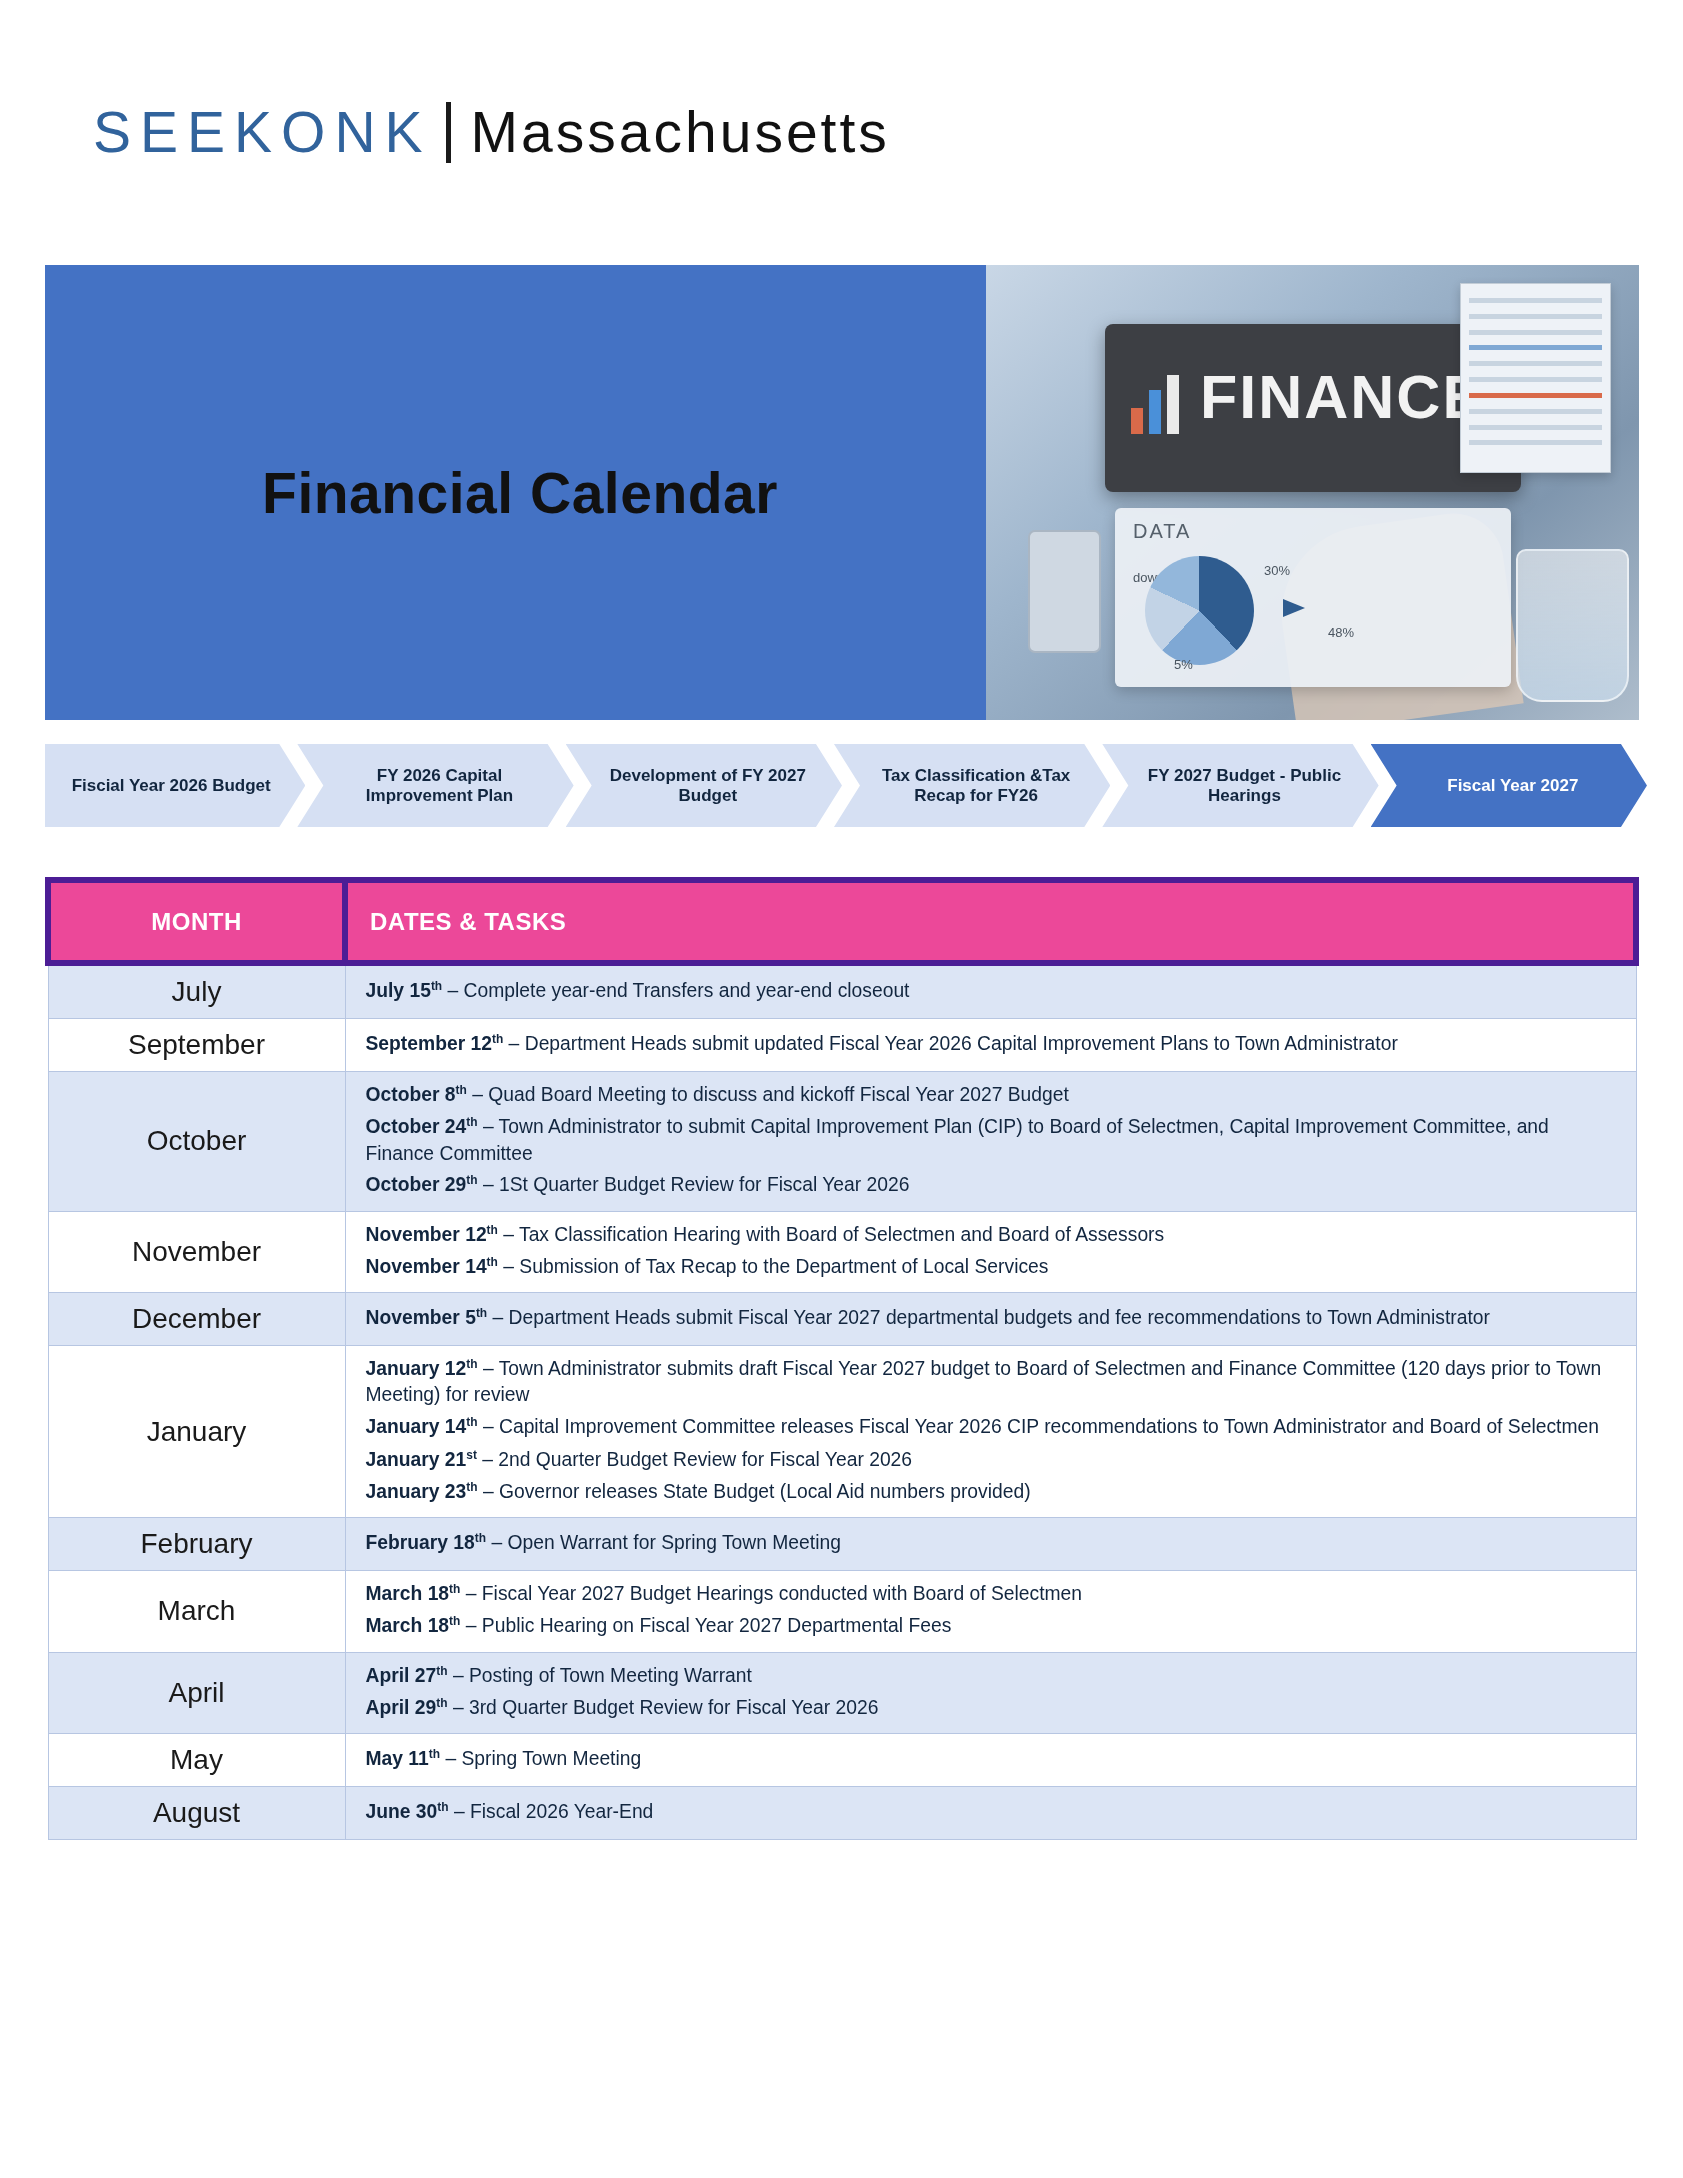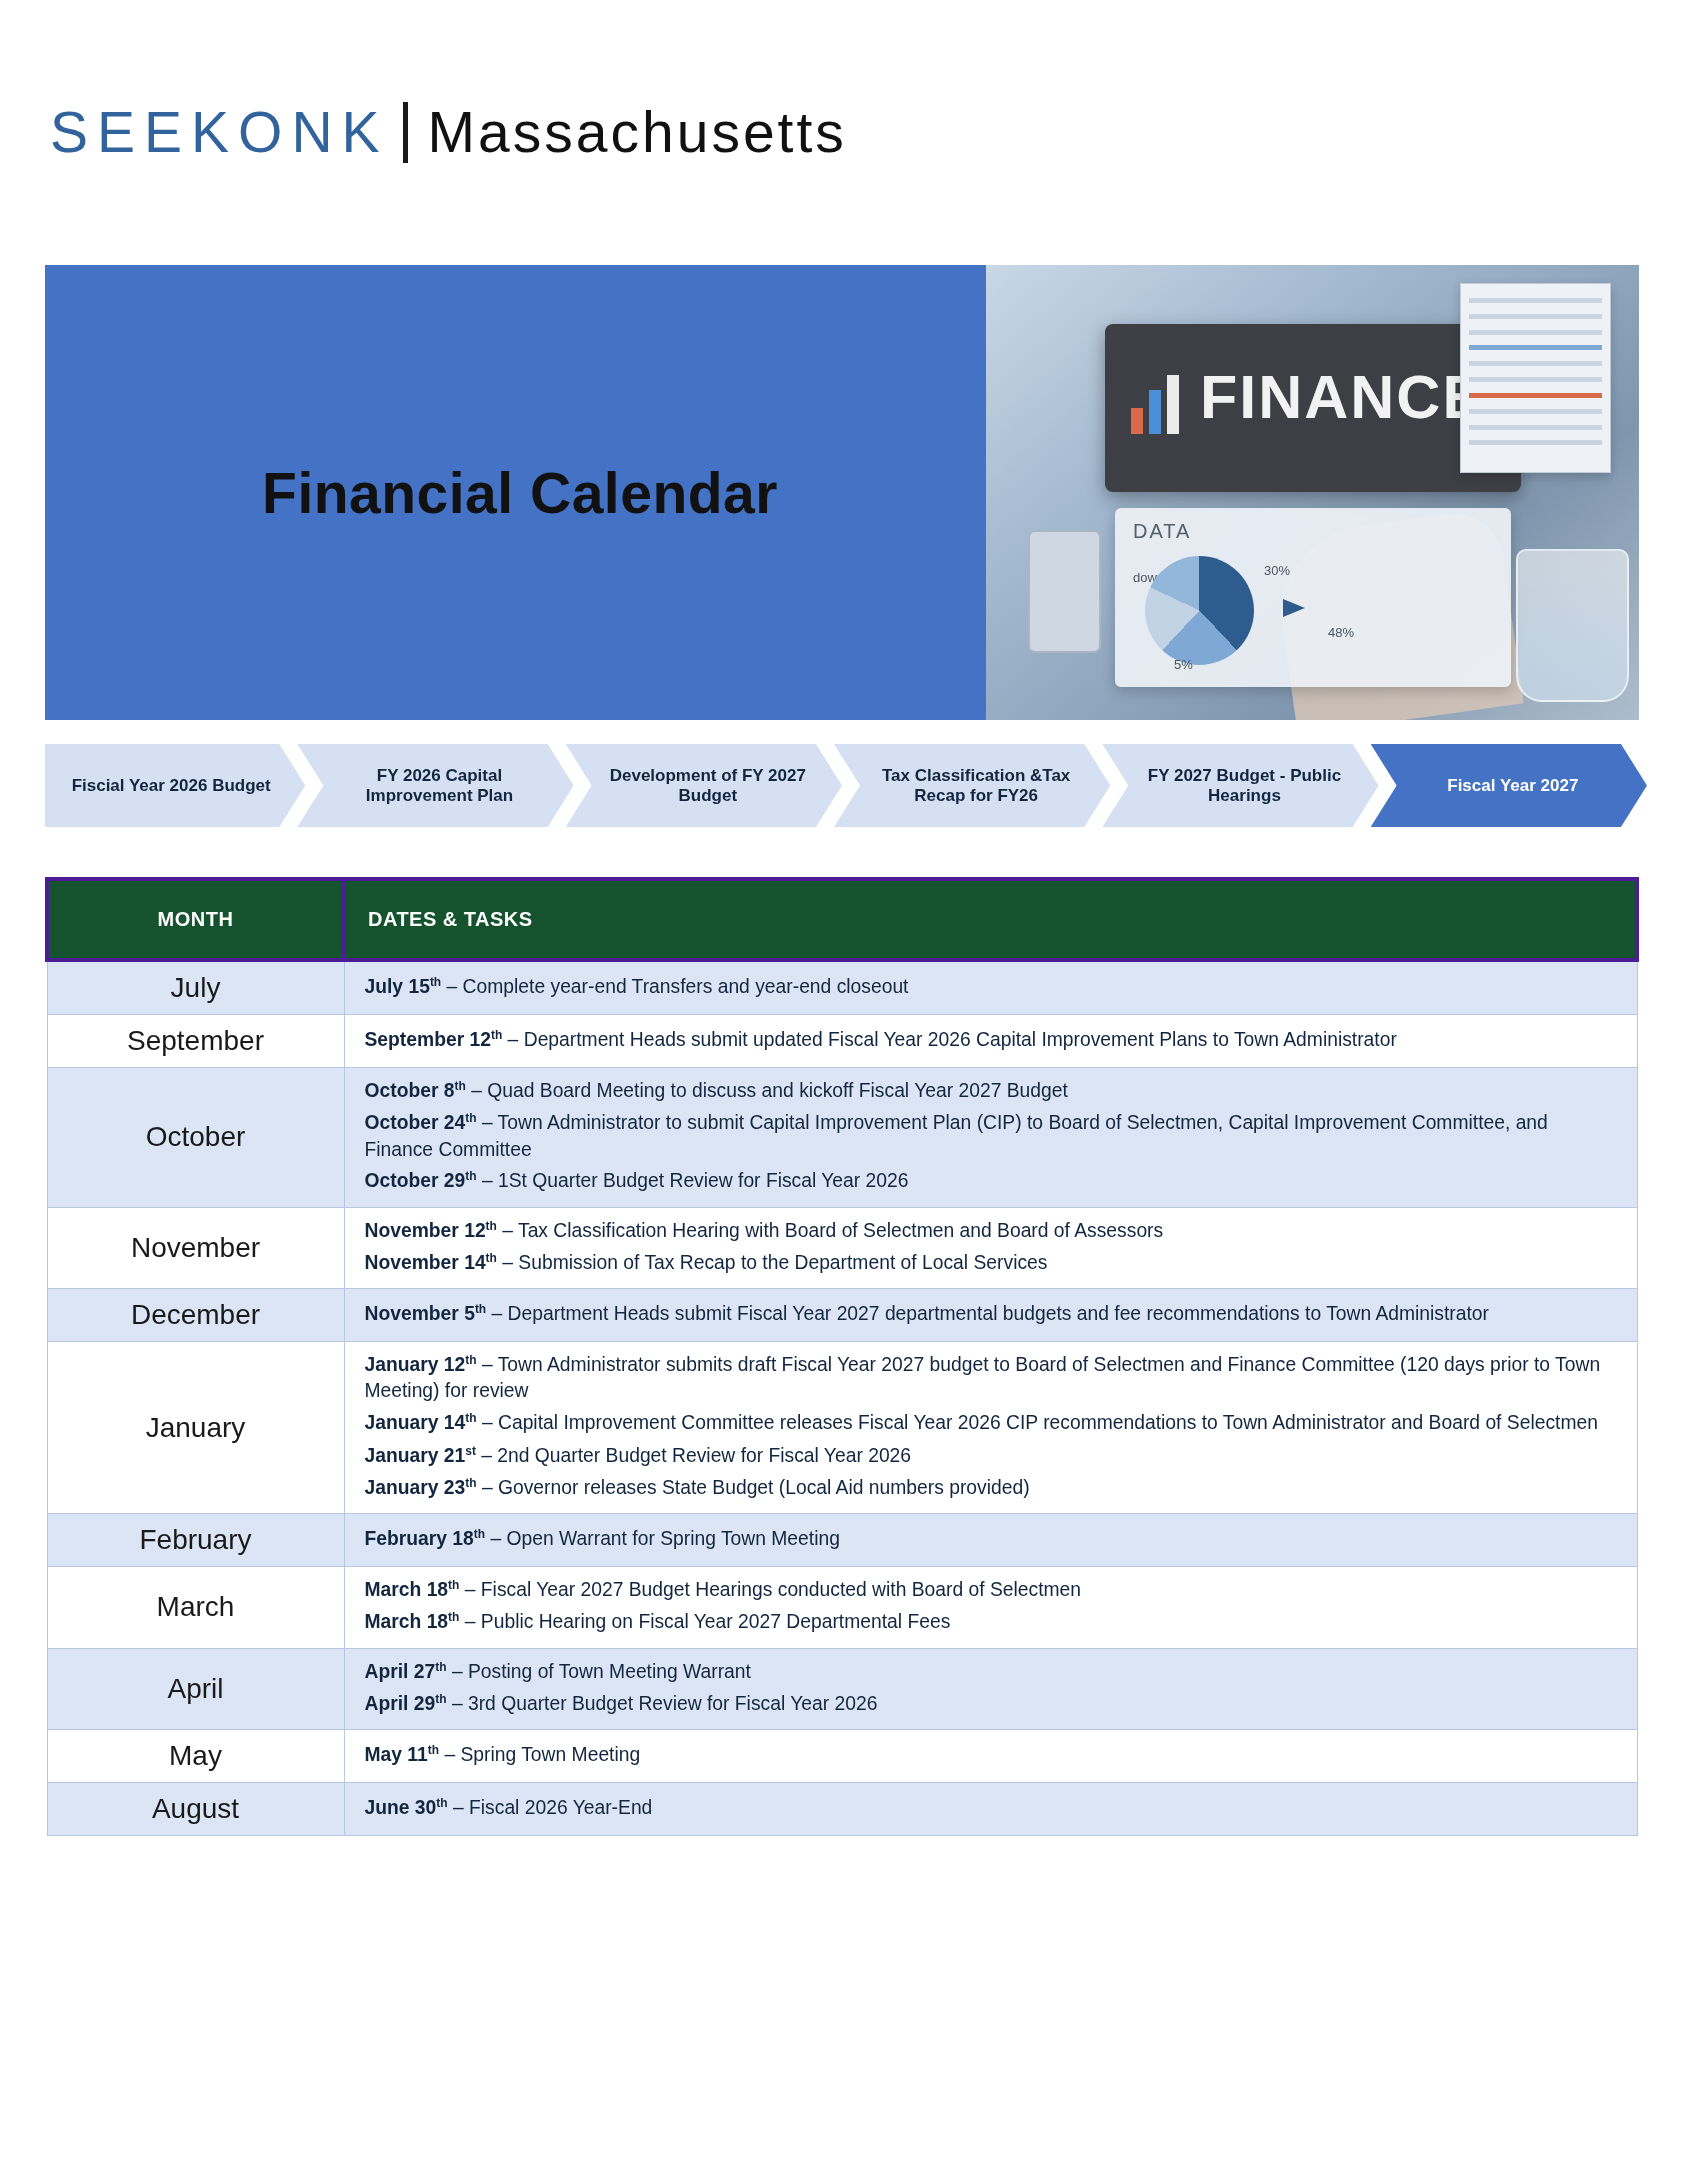--- a/index.html
+++ b/index.html
@@ -23,20 +23,21 @@
     left: 50px;
     display: flex;
     align-items: center;
   }
   .brand-town {
     font-size: 57px;
     letter-spacing: 9px;
     color: #31639c;
     font-weight: 400;
     font-family: "Liberation Sans", sans-serif;
+    margin-left: 43px;
   }
   .brand-divider {
     width: 5px;
     height: 61px;
     background: #1a1a1a;
     margin: 0 20px 0 14px;
   }
   .brand-state {
     font-size: 57px;
     letter-spacing: 3px;
@@ -249,27 +250,27 @@
   .cal-table {
     position: absolute;
     top: 877px;
     left: 45px;
     width: 1594px;
     border-collapse: collapse;
     table-layout: fixed;
   }
   .cal-table col.month-col { width: 297px; }
   .cal-table thead th {
-    background: #14532d;
+    background: #ec4899;
     color: #ffffff;
-    font-size: 20px;
+    font-size: 24px;
     font-weight: bold;
     height: 75px;
     letter-spacing: 0.5px;
-    border: 4px solid #4c1d95;
+    border: 6px solid #4c1d95;
   }
   .cal-table thead th.th-month { text-align: center; }
   .cal-table thead th.th-tasks { text-align: left; padding-left: 22px; }
   .cal-table td {
     border: 1px solid #b7c6e2;
     vertical-align: middle;
     padding: 10px 14px;
   }
   .cal-table td.month-cell {
     text-align: center;

